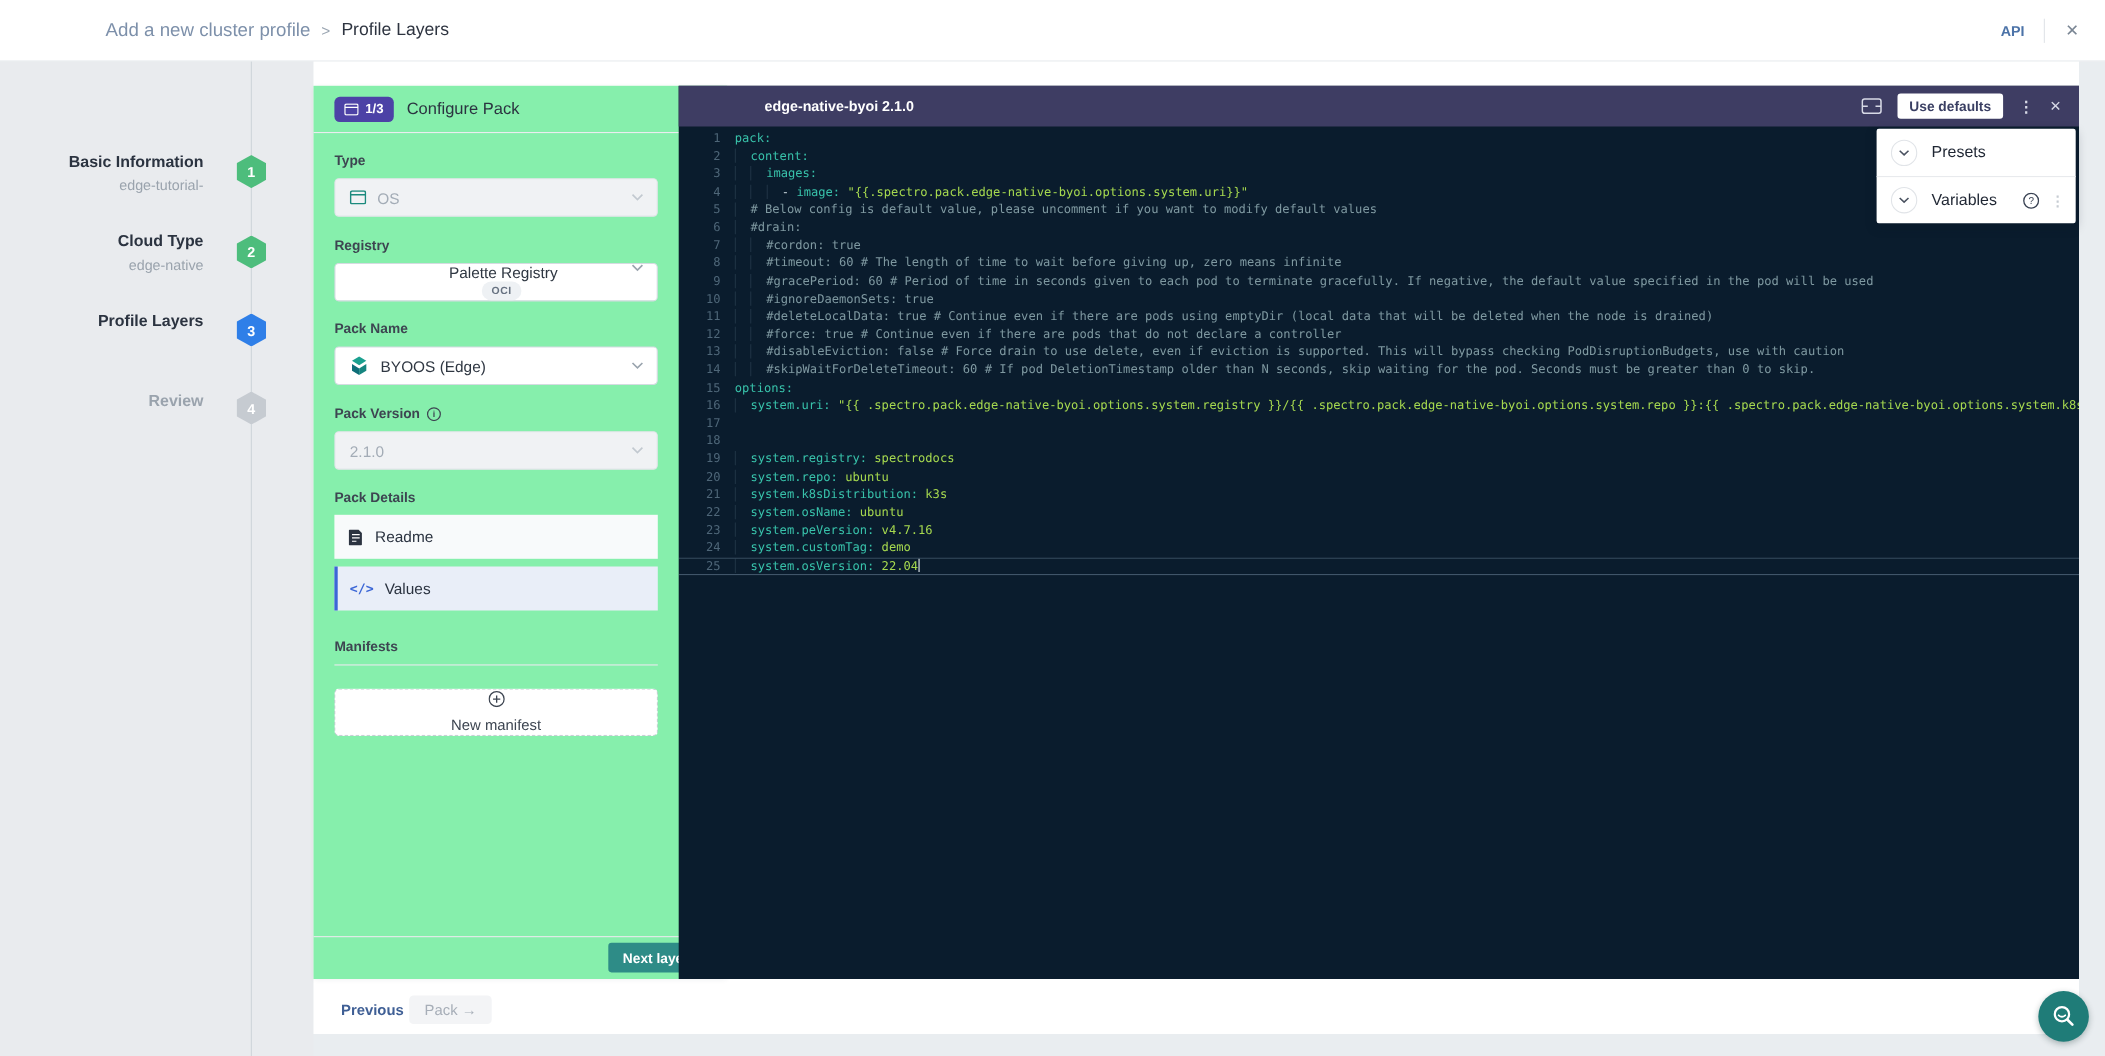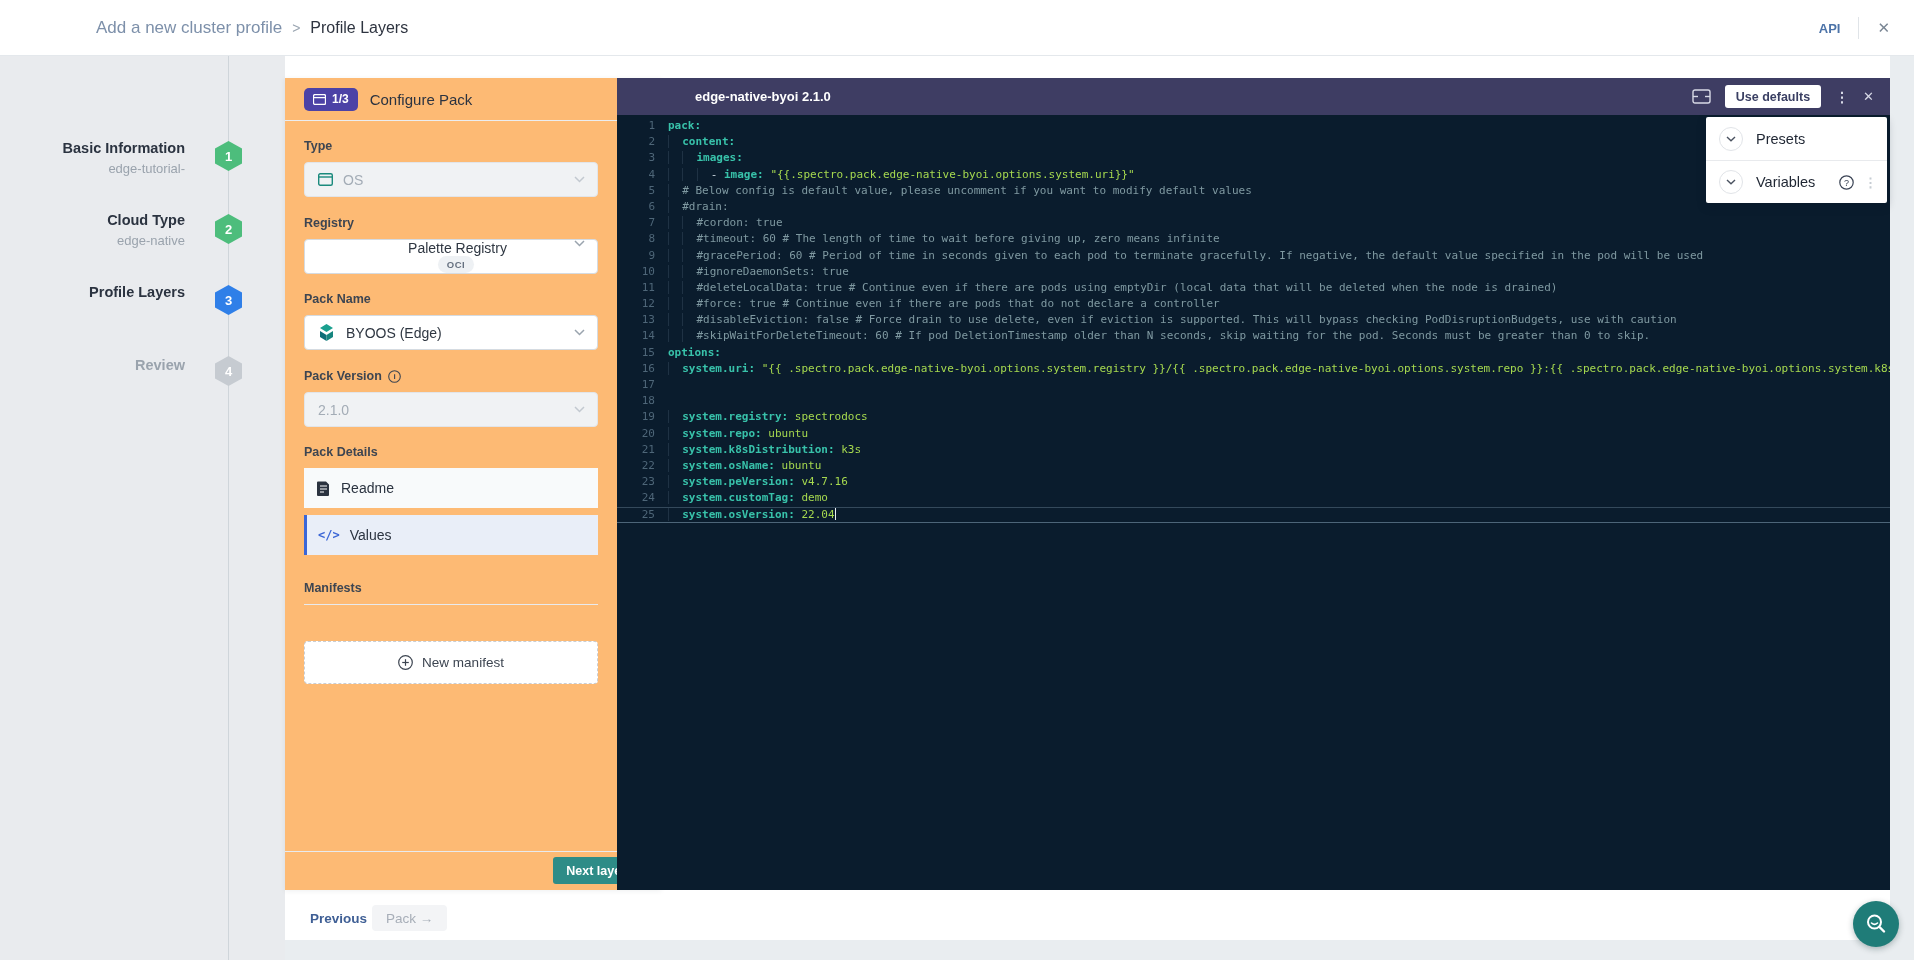--- a/index.html
+++ b/index.html
@@ -24,21 +24,21 @@
   .step-sub { position:absolute; left:0; width:185px; text-align:right; font-size:13px; color:#9aa3ad; }
   .step-title.pending { color:#9aa3ad; font-weight:600; }
   .hex { position:absolute; left:215px; width:27px; height:30px; display:flex; align-items:center; justify-content:center;
          clip-path:polygon(50% 0,100% 25%,100% 75%,50% 100%,0 75%,0 25%); color:#fff; font-size:13px; font-weight:600; }
   .hex.done { background:#4dbd7c; } .hex.active { background:#2f7fe8; } .hex.pending { background:#c6cbd1; }
 
   
   #content { left:285px; top:56px; width:1605px; height:884px; background:#fff; }
 
   
-  #card { left:285px; top:78px; width:376px; height:812px; background:#fdba74; box-shadow:0 1px 5px rgba(40,50,70,.08); }
+  #card { left:285px; top:78px; width:376px; height:812px; background:#86efac; box-shadow:0 1px 5px rgba(40,50,70,.08); }
   #card-header { position:absolute; left:0; top:0; width:100%; height:43px; border-bottom:1px solid #ebedf0; display:flex; align-items:center; }
   .step-badge { margin-left:19px; height:23px; padding:0 9px; background:#4c42a6; border-radius:5px; color:#fff; font-size:12px; font-weight:600; display:flex; align-items:center; gap:6px; }
   .card-title { margin-left:12px; font-size:15px; font-weight:500; color:#2b3340; }
   .field-label { position:absolute; left:19px; font-size:12.5px; font-weight:700; color:#3d4551; display:flex; align-items:center; gap:6px; }
   .input { position:absolute; left:19px; width:294px; height:35px; border-radius:4px; display:flex; align-items:center; font-size:14px; }
   .input.disabled { background:#f0f2f4; border:1px solid #e2e5e9; color:#a3acb6; }
   .input.select { background:#fff; border:1px solid #d5dbe1; color:#2f3742; cursor:pointer; }
   .input .chev { position:absolute; right:12px; }
   .oci-badge { margin-left:10px; background:#eef1f4; border-radius:9px; padding:3px 9px; font-size:9.5px; font-weight:700; letter-spacing:.5px; color:#667180; }
   .detail-row { position:absolute; left:19px; width:294px; height:40px; display:flex; align-items:center; font-size:14px; color:#2b3340; cursor:pointer; }
@@ -62,21 +62,21 @@
   .editor-title { margin-left:31px; color:#fff; font-size:13px; font-weight:600; }
   #editor-header-right { position:absolute; right:16px; top:0; height:37px; display:flex; align-items:center; gap:14px; }
   .use-defaults-btn { height:23px; padding:0 11px; background:#fff; border:none; border-radius:3px; color:#3a3f63; font-size:12.5px; font-weight:700; font-family:inherit; cursor:pointer; }
   .kebab { color:#d7d9e6; font-size:14px; font-weight:700; cursor:pointer; line-height:1; }
   .editor-close { color:#d7d9e6; font-size:13px; cursor:pointer; }
   #code-area { position:absolute; left:0; top:40px; width:100%; overflow:hidden; font-family:"DejaVu Sans Mono", monospace; font-size:11px; }
   .code-row { height:16.2px; line-height:16.2px; white-space:pre; display:flex; }
   .code-row .ln { width:38px; flex:0 0 38px; text-align:right; color:#4e6678; padding-right:0; }
   .code-row .ct { padding-left:13px; }
   .code-row.active { border-top:1px solid rgba(160,190,212,.28); border-bottom:1px solid rgba(160,190,212,.45); height:16.2px; line-height:14.2px; }
-  .tok-k { color:#38c2aa;font-weight:bold; } .tok-v { color:#a6d94f; } .tok-s { color:#a6d94f; } .tok-c { color:#7f99a1; } .tok-p { color:#ccd9e0; }
+  .tok-k { color:#38c2aa; } .tok-v { color:#a6d94f; } .tok-s { color:#a6d94f; } .tok-c { color:#7f99a1; } .tok-p { color:#ccd9e0; }
   .ind { border-left:1px solid rgba(140,170,190,.16); }
   .cursor { display:inline-block; width:1.5px; height:12px; background:#e8eef3; vertical-align:-2px; }
 
   
   #flyout { left:1706px; top:117px; width:181px; height:86px; background:#fff; border-radius:2px; box-shadow:0 3px 10px rgba(10,20,40,.28); }
   .flyout-row { position:absolute; left:0; width:100%; height:43px; display:flex; align-items:center; }
   .flyout-row + .flyout-row { border-top:1px solid #e8eaed; }
   .chev-circle { margin-left:13px; width:24px; height:24px; border:1px solid #e1e4e8; border-radius:50%; display:flex; align-items:center; justify-content:center; cursor:pointer; background:#fff; }
   .flyout-label { margin-left:13px; font-size:14.5px; font-weight:500; color:#1f2633; }
   .flyout-icons { position:absolute; right:10px; display:flex; align-items:center; gap:10px; }
@@ -199,21 +199,21 @@
     </svg>
     <span style="margin-left:11px;">Readme</span>
   </div>
   <div class="detail-row values" style="top:437px;">
     <span class="code-glyph" style="margin-left:11px;">&lt;/&gt;</span>
     <span style="margin-left:10px;">Values</span>
   </div>
 
   <div class="field-label" style="top:503px;">Manifests</div>
   <div class="manifest-divider" style="top:526px;"></div>
-  <button class="manifest-btn" style="top:563px;">
+  <button class="manifest-btn" style="top:548px;flex-direction:column;">
     <svg width="15" height="15" viewBox="0 0 15 15">
         <circle cx="7.5" cy="7.5" r="6.8" fill="none" stroke="#3d4551" stroke-width="1.2"></circle>
         <line x1="7.5" y1="4.2" x2="7.5" y2="10.8" stroke="#3d4551" stroke-width="1.2"></line>
         <line x1="4.2" y1="7.5" x2="10.8" y2="7.5" stroke="#3d4551" stroke-width="1.2"></line>
       </svg>
     <span>New manifest</span>
   </button>
 
   <div id="card-footer-divider"></div>
   <button class="next-layer-btn">Next layer</button>

